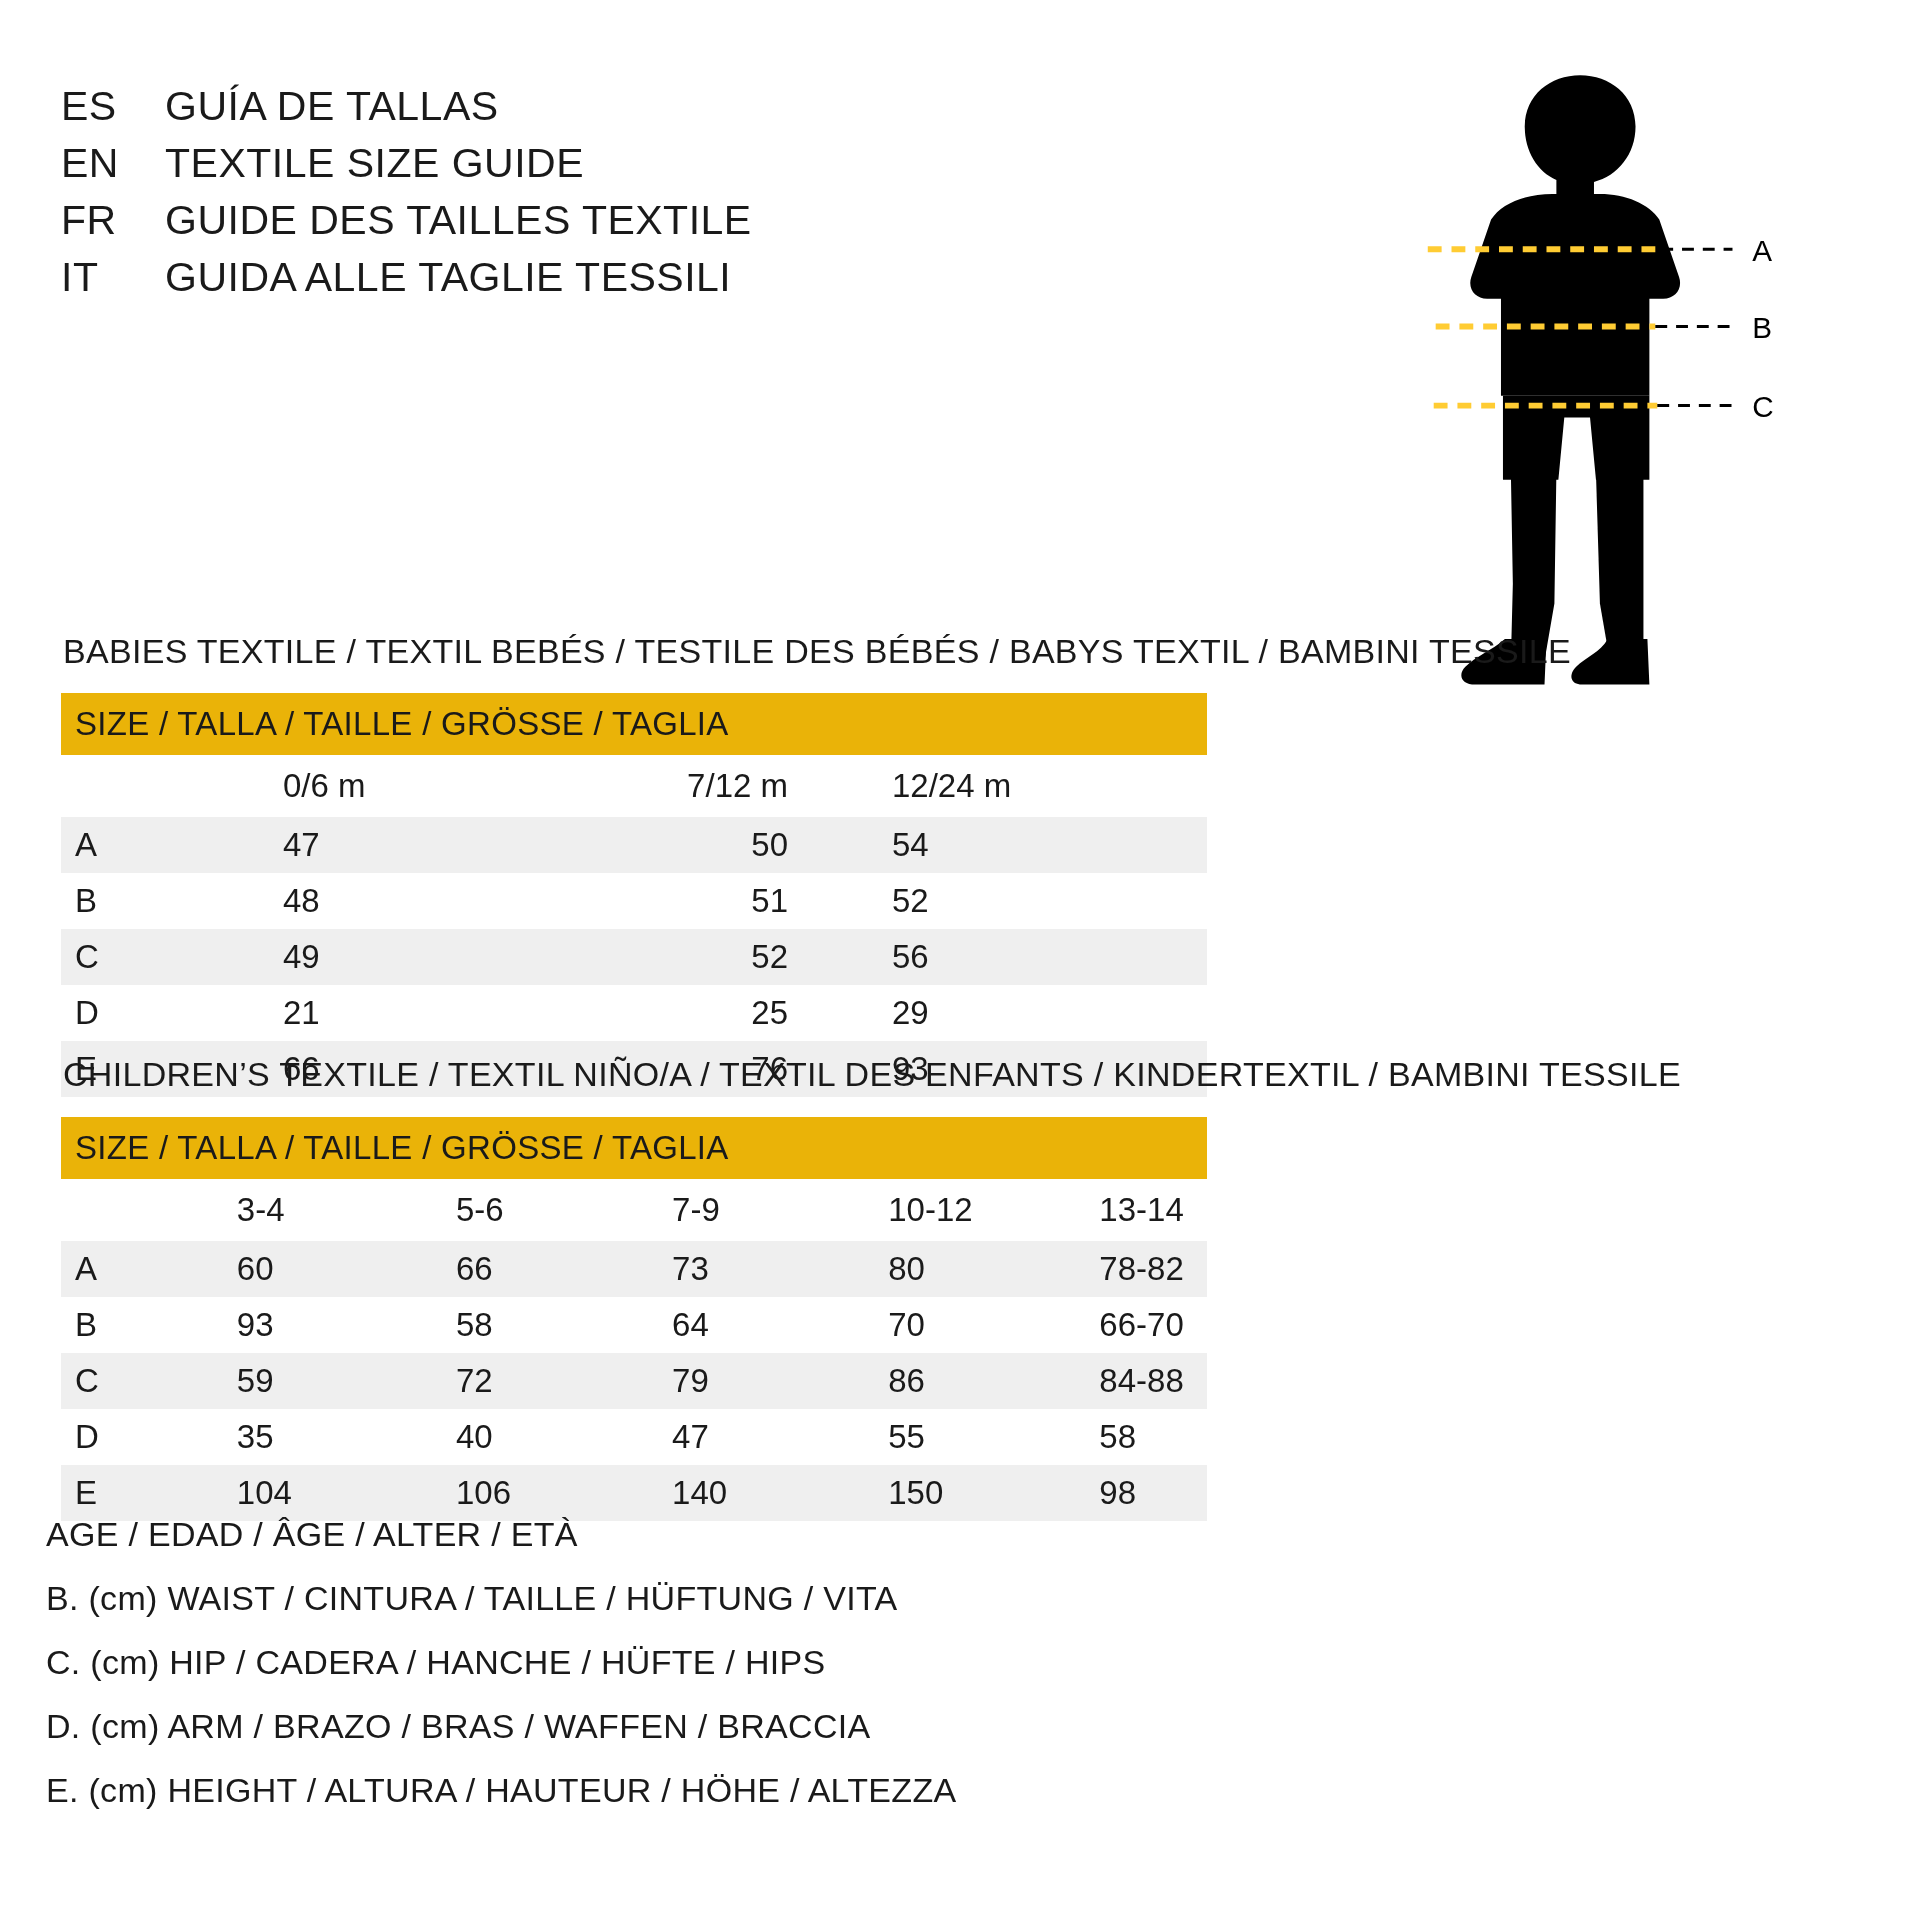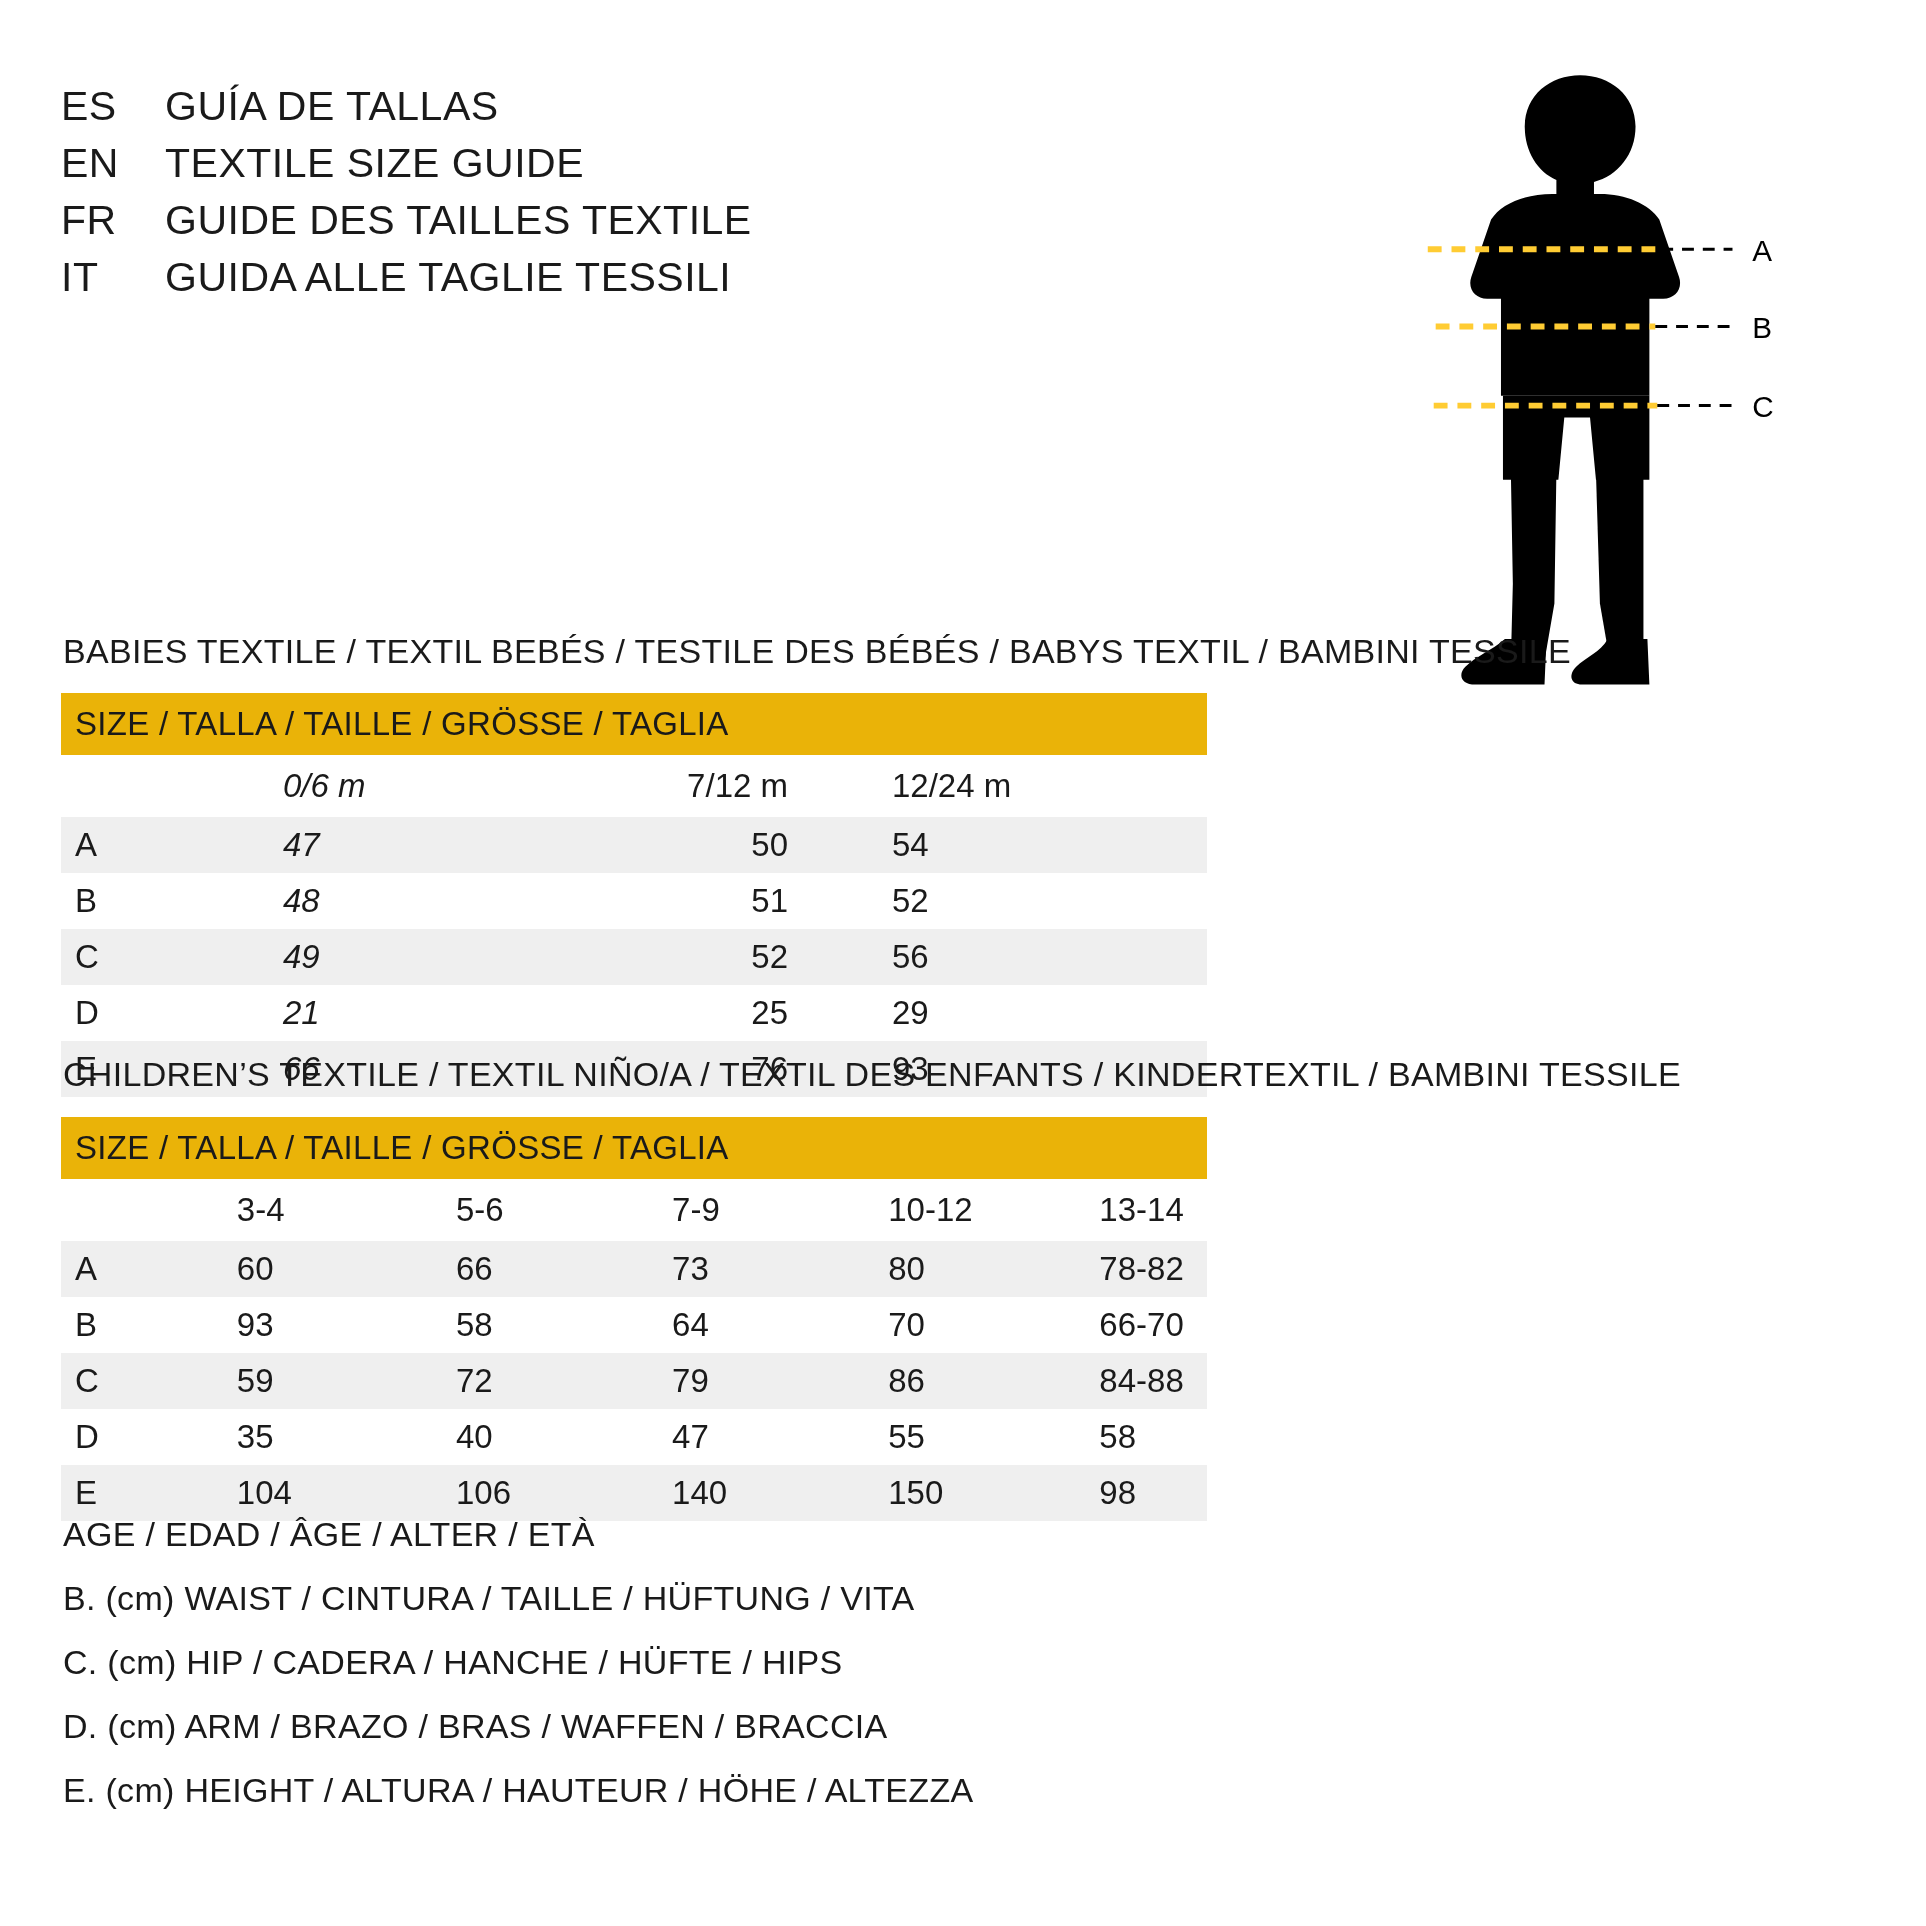--- a/index.html
+++ b/index.html
@@ -86,42 +86,42 @@
   }
   .size-table td.rowlabel {
     width: 99px;
     padding-left: 14px;
   }
   .size-table td.val {
     text-align: left;
   }
   
   #babies-table td.val { width: 203px; padding-left: 18px; }
-  #babies-table td.val.c0 { padding-left: 109px; font-style: italic; }
+  #babies-table td.val.c0 { padding-left: 109px; }
   #babies-table td.val.c1 { padding-left: 99px; text-align: right; }
   #babies-table td.val.c2 { padding-left: 104px; }
   #babies-table td.spacer { width: auto; }
 
   
   #children-table td.val { width: 203px; }
   #children-table td.val.c0 { padding-left: 109px; }
   #children-table td.val.c1 { padding-left: 107px; }
   #children-table td.val.c2 { padding-left: 104px; }
   #children-table td.val.c3 { padding-left: 104px; }
   #children-table td.val.c4 { padding-left: 99px; }
 
   .size-table tr.colhead td {
     padding-top: 12px;
     padding-bottom: 12px;
   }
 
   
   .legend {
     position: absolute;
-    left: 63px;
+    left: 46px;
     top: 1515px;
     width: 1287px;
   }
   .legend-line {
     font-size: 34px;
     letter-spacing: 0.3px;
     margin-bottom: 25px;
     white-space: nowrap;
   }
 </style>

